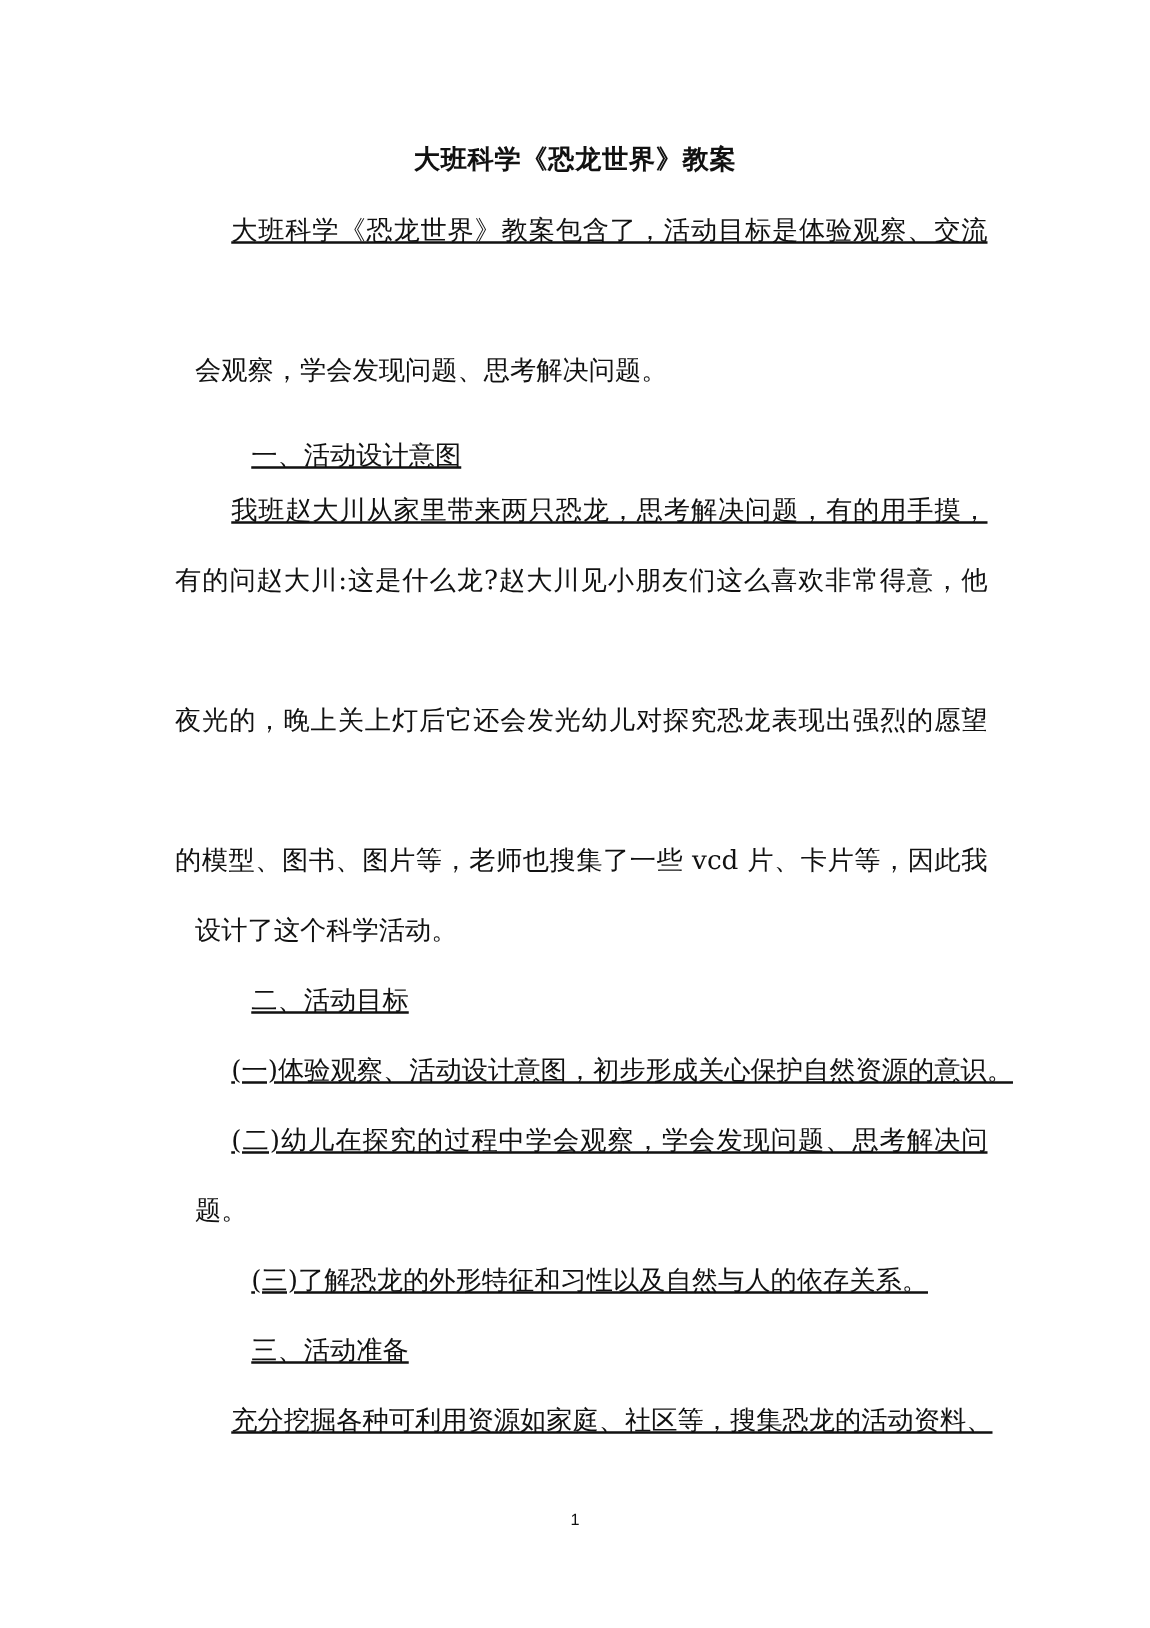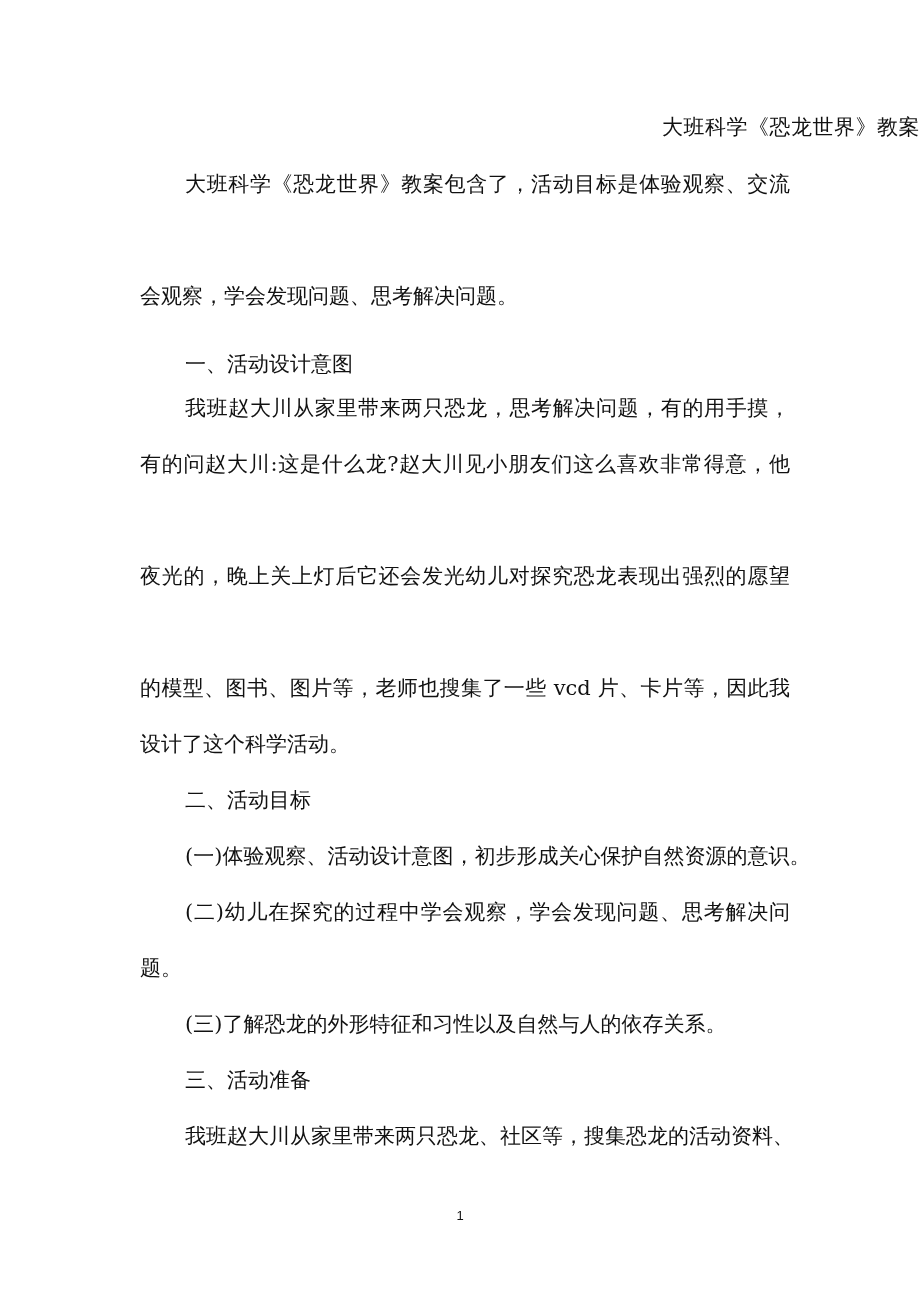--- a/index.html
+++ b/index.html
@@ -18,38 +18,38 @@
     .page {
       position: absolute;
       left: 0; top: 0;
       width: 920px; height: 1302px;
       background: #ffffff;
     }
     .title {
       position: absolute;
       left: 0; width: 920px;
       top: 113px;
-      text-align: right;
+      text-align: center;
       font-size: 21px;
-      font-weight: normal;
+      font-weight: bold;
       line-height: 28px;
       letter-spacing: 0.5px;
     }
     .line {
       position: absolute;
       left: 140px;
       width: 650px;
       font-size: 21px;
       line-height: 28px;
       white-space: nowrap;
       text-align: justify;
       text-align-last: justify;
     }
-    .line.indent { left: 185px; width: 605px; }
-    .line.short { text-align-last: left; }
+    .line.indent { left: 185px; width: 605px; text-decoration: underline; }
+    .line.short { text-align-last: left; margin-left: 16px; }
     .page-number {
       position: absolute;
       left: 0; width: 920px;
       top: 1208px;
       text-align: center;
       font-family: "Liberation Sans", sans-serif;
       font-size: 13px;
       line-height: 16px;
     }
   </style>
@@ -72,16 +72,16 @@
 
   <div class="line indent short" style="top:786px">二、活动目标</div>
 
   <div class="line indent" style="top:842px">(一)体验观察、活动设计意图，初步形成关心保护自然资源的意识。</div>
   <div class="line indent" style="top:898px">(二)幼儿在探究的过程中学会观察，学会发现问题、思考解决问</div>
   <div class="line short" style="top:954px">题。</div>
   <div class="line indent short" style="top:1010px">(三)了解恐龙的外形特征和习性以及自然与人的依存关系。</div>
 
   <div class="line indent short" style="top:1066px">三、活动准备</div>
 
-  <div class="line indent" style="top:1122px">我班赵大川从家里带来两只恐龙、社区等，搜集恐龙的活动资料、</div>
+  <div class="line indent" style="top:1122px">充分挖掘各种可利用资源如家庭、社区等，搜集恐龙的活动资料、</div>
 
   <div class="page-number">1</div>
 </div>
 
 </body></html>

